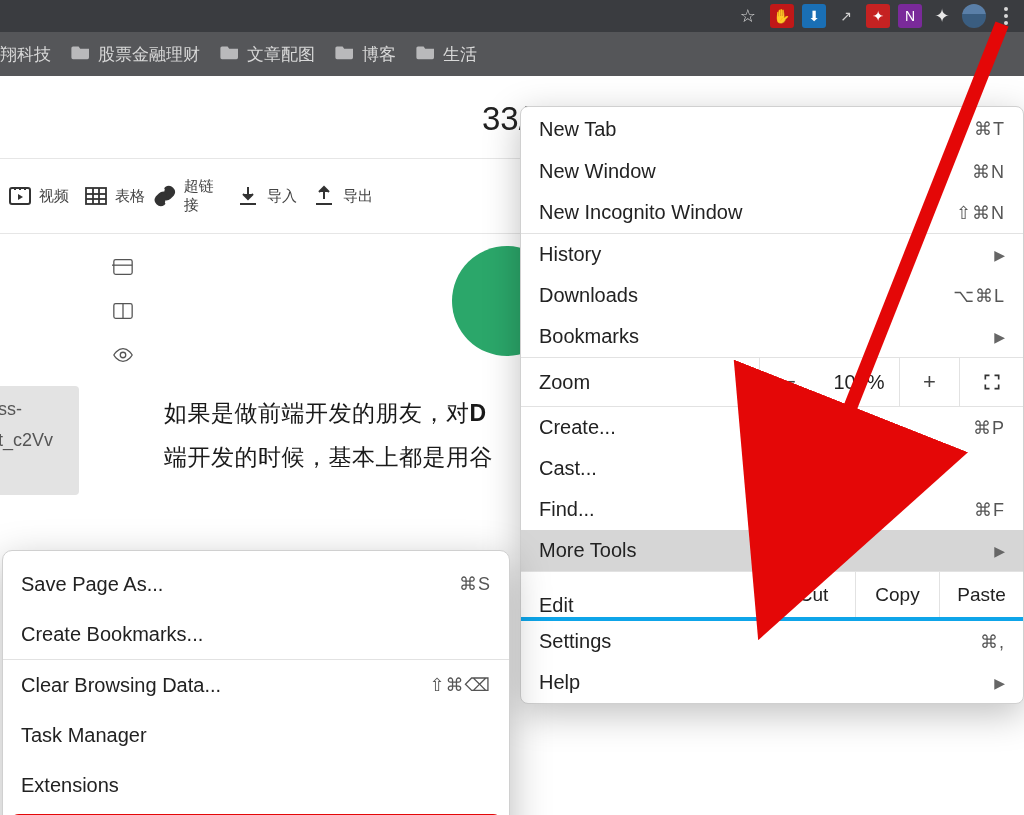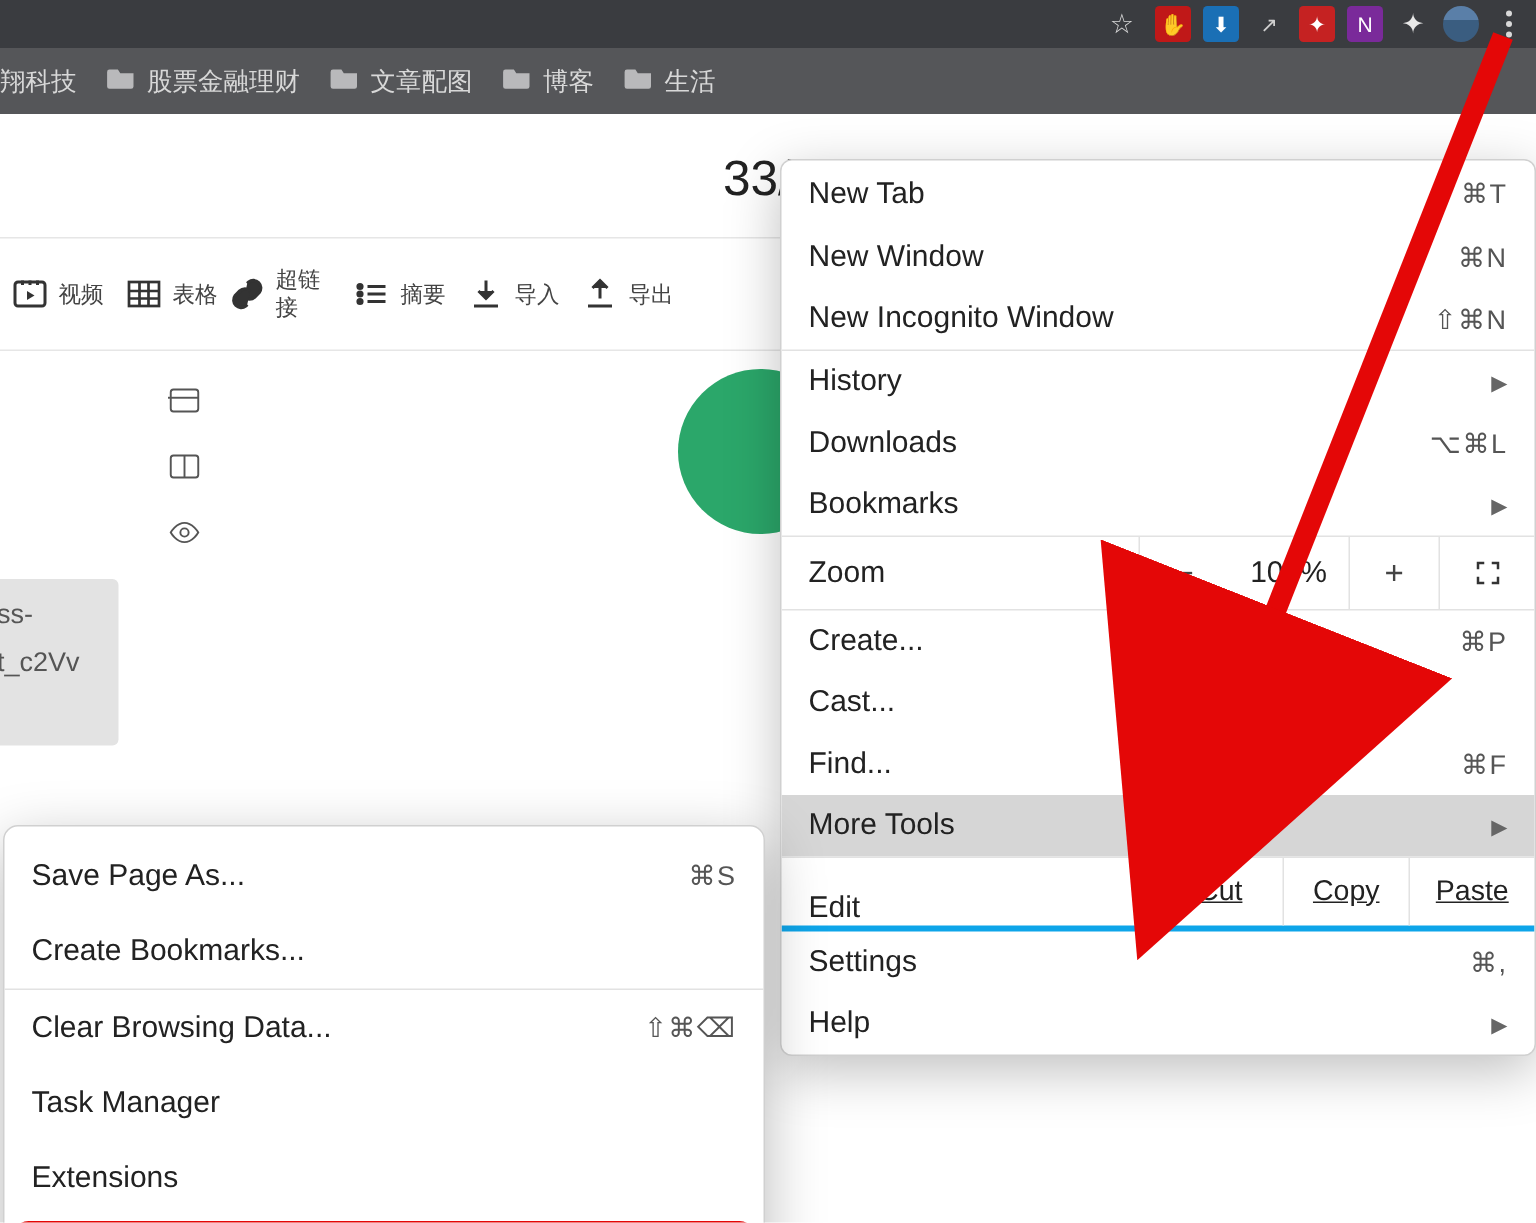--- a/index.html
+++ b/index.html
@@ -48,21 +48,21 @@
   .menu-sep { height: 1px; background: #e2e2e2; }
   .chevron { font-size: 14px; color: #666; }
   .zoom-row { height: 50px; display:flex; align-items:center; border-top:1px solid #e2e2e2; border-bottom:1px solid #e2e2e2; }
   .zoom-row .zlabel { padding-left: 18px; flex: 1; font-size:20px; }
   .zoom-ctl { width: 60px; text-align: center; font-size: 22px; color:#444; border-left:1px solid #e2e2e2; height:100%; display:flex; align-items:center; justify-content:center; }
   .zoom-val { width: 80px; text-align:center; font-size:20px; }
   .fs-btn { width: 64px; border-left:1px solid #e2e2e2; height:100%; display:flex; align-items:center; justify-content:center; }
   .fs-btn svg { width:20px; height:20px; stroke:#333; stroke-width:2; fill:none; }
   .edit-row { height: 50px; display:flex; align-items:flex-end; border-top:1px solid #e2e2e2; border-bottom:4px solid #0ea5e9; }
   .edit-row .elabel { flex:1; padding-left:18px; font-size:20px; }
-  .edit-cell { width: 84px; border-left:1px solid #e2e2e2; text-align:center; font-size:19px; height:100%; display:flex; align-items:center; justify-content:center;text-decoration:underline; }
+  .edit-cell { width: 84px; border-left:1px solid #e2e2e2; text-align:center; font-size:19px; height:100%; display:flex; align-items:center; justify-content:center; }
 
   
   .submenu { position: absolute; left: 2px; top: 474px; width: 508px; background: #fff; border: 1px solid #d0d0d0; border-radius: 10px; box-shadow: 0 12px 40px rgba(0,0,0,.28); font-size: 20px; color: #222; padding: 8px 0; }
   .submenu .menu-row { height: 50px; }
   .dev-highlight { border: 4px solid #e40707; border-radius: 10px; margin: 4px 6px 2px; }
   .dev-highlight .menu-row { height: 48px; }
 
   
   .arrow-svg { position: absolute; left: 0; top: 0; width: 1024px; height: 815px; pointer-events: none; }
 </style>
@@ -141,32 +141,20 @@
       </div>
     <div class="tool-item">
         <svg viewBox="0 0 24 24" fill="none" stroke="#333" stroke-width="2.2">
           <path d="M10 14a5 5 0 0 0 7 0l3-3a5 5 0 0 0-7-7l-1 1"></path>
           <path d="M14 10a5 5 0 0 0-7 0l-3 3a5 5 0 0 0 7 7l1-1"></path>
         </svg>
         <span>超链接</span>
       </div>
     <div class="tool-item">
         <svg viewBox="0 0 24 24" fill="none" stroke="#333" stroke-width="2">
-          <line x1="3" y1="8" x2="3" y2="8"></line>
-          <circle cx="4" cy="7" r="1.4" fill="#333"></circle>
-          <line x1="9" y1="7" x2="21" y2="7"></line>
-          <circle cx="4" cy="12" r="1.4" fill="#333"></circle>
-          <line x1="9" y1="12" x2="21" y2="12"></line>
-          <circle cx="4" cy="17" r="1.4" fill="#333"></circle>
-          <line x1="9" y1="17" x2="21" y2="17"></line>
-        </svg>
-        <span>摘要</span>
-      </div>
-    <div class="tool-item">
-        <svg viewBox="0 0 24 24" fill="none" stroke="#333" stroke-width="2">
           <path d="M12 3v12"></path>
           <path d="M7 10l5 5 5-5"></path>
           <path d="M4 20h16"></path>
         </svg>
         <span>导入</span>
       </div>
     <div class="tool-item">
         <svg viewBox="0 0 24 24" fill="none" stroke="#333" stroke-width="2">
           <path d="M12 15V3"></path>
           <path d="M7 8l5-5 5 5"></path>
@@ -188,20 +176,24 @@
         <line x1="12" y1="4" x2="12" y2="20"></line>
       </svg>
     <svg viewBox="0 0 24 24">
         <path d="M2 12s4-7 10-7 10 7 10 7-4 7-10 7S2 12 2 12z"></path>
         <circle cx="12" cy="12" r="3"></circle>
       </svg>
   </div>
 
   <div class="scrap2"><span>ss-</span><br><span>t_c2Vv</span></div>
 
+  <div class="article">
+    <span>如果是做前端开发的朋友，对</span><b>D</b><br>
+    <span>端开发的时候，基本上都是用谷</span>
+  </div>
 
   <div class="main-menu">
     <div class="menu-row tall">
         <span>New Tab</span>
         <span class="menu-shortcut">⌘T</span>
       </div>
     <div class="menu-row">
         <span>New Window</span>
         <span class="menu-shortcut">⌘N</span>
       </div>

